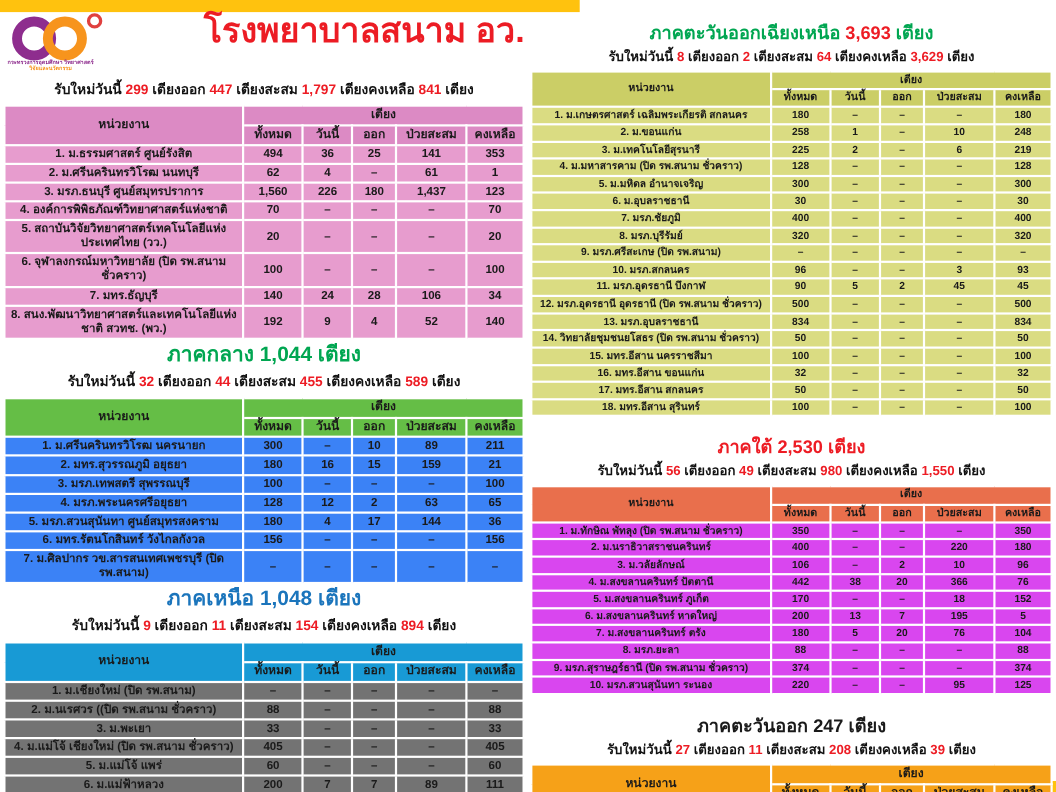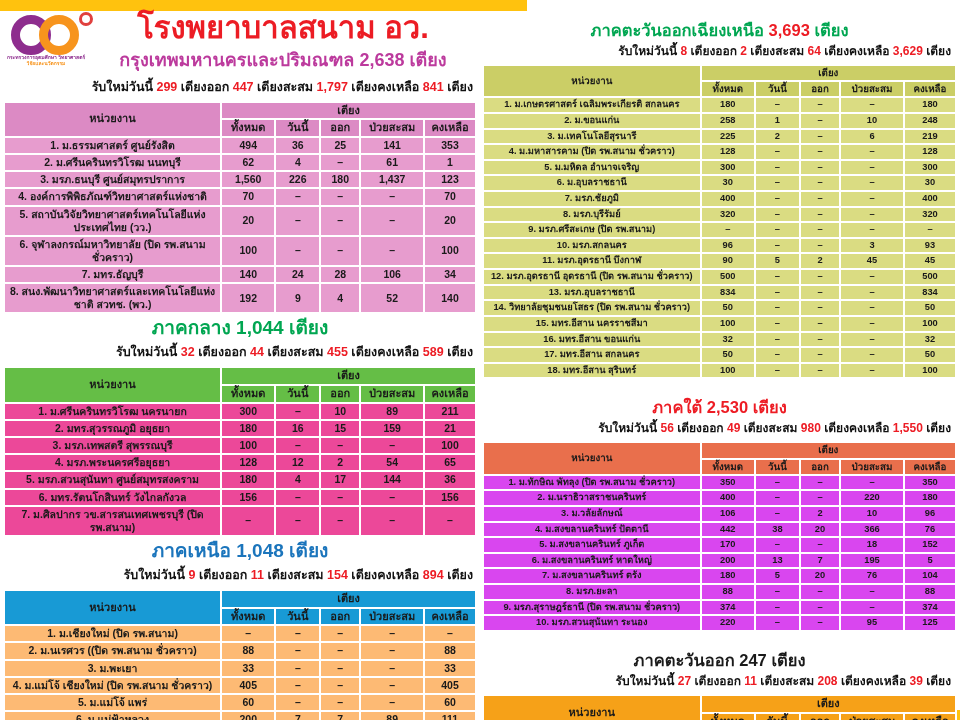--- a/index.html
+++ b/index.html
@@ -15,26 +15,26 @@
 
   
   .hdr{display:flex;align-items:flex-start;}
   .logo{width:86px;height:56px;position:relative;flex:0 0 auto;}
   .ring1{position:absolute;left:8px;top:3px;width:22px;height:22px;border:9px solid #8E2D8E;border-radius:50%;}
   .ring2{position:absolute;left:36px;top:3px;width:22px;height:22px;border:9px solid #F7941D;border-radius:50%;}
   .dot{position:absolute;left:76px;top:0;width:8px;height:8px;border:3px solid #E0403E;border-radius:50%;background:#fff;}
   .cap{position:absolute;bottom:2px;left:0;right:0;text-align:center;font-size:5px;line-height:1.2;font-weight:bold;}
   .cap1{color:#8E2D8E;}
   .cap2{color:#F7941D;}
-  .htext{flex:1;text-align:center;}
+  .htext{flex:1;text-align:right;}
   .main-title{font-size:31px;font-weight:bold;color:#EC1C24;line-height:1.05;}
   .subtitle{font-size:18px;font-weight:bold;color:#BC3A9D;margin-top:0px;}
 
   
-  .stats{display:flex;justify-content:flex-end;font-weight:bold;font-size:12.5px;
+  .stats{display:flex;justify-content:center;font-weight:bold;font-size:12.5px;
          padding:3px 4px 2px 4px;white-space:nowrap;}
   .right-col .stats{font-size:12px;padding:1px 6px 2px 6px;}
   .sn{color:#ED1C24;}
 
   
   .rtitle{text-align:center;font-weight:bold;font-size:19px;margin-top:3px;line-height:1.15;}
   .right-col .rtitle{font-size:16.5px;margin-top:19px;}
   .green-t{color:#00A651;}
   .blue-t{color:#1B75BC;}
   .ne-t{color:#00A651;}
@@ -46,22 +46,22 @@
   table.t{width:100%;border-collapse:collapse;table-layout:fixed;margin-top:2px;}
   table.t th,table.t td{border:2px solid #ffffff;font-weight:bold;text-align:center;
       padding:1px 2px;line-height:1.25;color:#1a1a1a;}
   table.t{font-size:10.5px;}
   table.olive,table.salmon{font-size:9.3px;}
   table.t thead th{font-size:1.05em;}
   td.name{text-align:left;padding-left:4px;margin-top:24px;}
   .c-name{width:46%;}.c-a{width:11.5%;}.c-b{width:9.5%;}.c-c{width:8.5%;}.c-d{width:13.5%;}.c-e{width:11%;}
 
   .pink  th{background:#DC8AC4;} .pink  td{background:#E79CCE;}
-  .green th{background:#65BE46;} .green td{background:#ec4899;}
-  .cyan  th{background:#189AD5;} .cyan  td{background:#fdba74;}
+  .green th{background:#65BE46;} .green td{background:#3b82f6;}
+  .cyan  th{background:#189AD5;} .cyan  td{background:#737373;}
   .olive th{background:#CBCE66;} .olive td{background:#DADC82;}
   .salmon th{background:#E96F4C;} .salmon td{background:#d946ef;}
   .orange th{background:#F6A118;} .orange td{background:#ec4899;}
 </style>
 </head>
 <body>
 
 <div class="topbar"></div>
 <div class="botbar"></div>
 
@@ -72,25 +72,20 @@
       <div class="ring1"></div>
       <div class="ring2"></div>
       <div class="dot"></div>
       <div class="cap">
         <div class="cap1">กระทรวงการอุดมศึกษา วิทยาศาสตร์</div>
         <div class="cap2">วิจัยและนวัตกรรม</div>
       </div>
     </div>
     <div class="htext">
       <div class="main-title">โรงพยาบาลสนาม อว.</div>
-      <div class="subtitle">
-        <span>กรุงเทพมหานครและปริมณฑล</span>
-        <span class="total">2,638</span>
-        <span>เตียง</span>
-      </div>
     </div>
   </div>
 
   <div class="stats">
     <span><span>รับใหม่วันนี้</span> <span class="sn">299</span> <span>เตียง</span></span>
     <span><span>ออก</span> <span class="sn">447</span> <span>เตียง</span></span>
     <span><span>สะสม</span> <span class="sn">1,797</span> <span>เตียง</span></span>
     <span><span>คงเหลือ</span> <span class="sn">841</span> <span>เตียง</span></span>
   </div>
 
@@ -240,21 +235,21 @@
           <td class="val">–</td>
           <td class="val">–</td>
           <td class="val">–</td>
           <td class="val">100</td>
         </tr>
         <tr>
           <td class="name">4. มรภ.พระนครศรีอยุธยา</td>
           <td class="val">128</td>
           <td class="val">12</td>
           <td class="val">2</td>
-          <td class="val">54</td>
+          <td class="val">63</td>
           <td class="val">65</td>
         </tr>
         <tr>
           <td class="name">5. มรภ.สวนสุนันทา ศูนย์สมุทรสงคราม</td>
           <td class="val">180</td>
           <td class="val">4</td>
           <td class="val">17</td>
           <td class="val">144</td>
           <td class="val">36</td>
         </tr>

